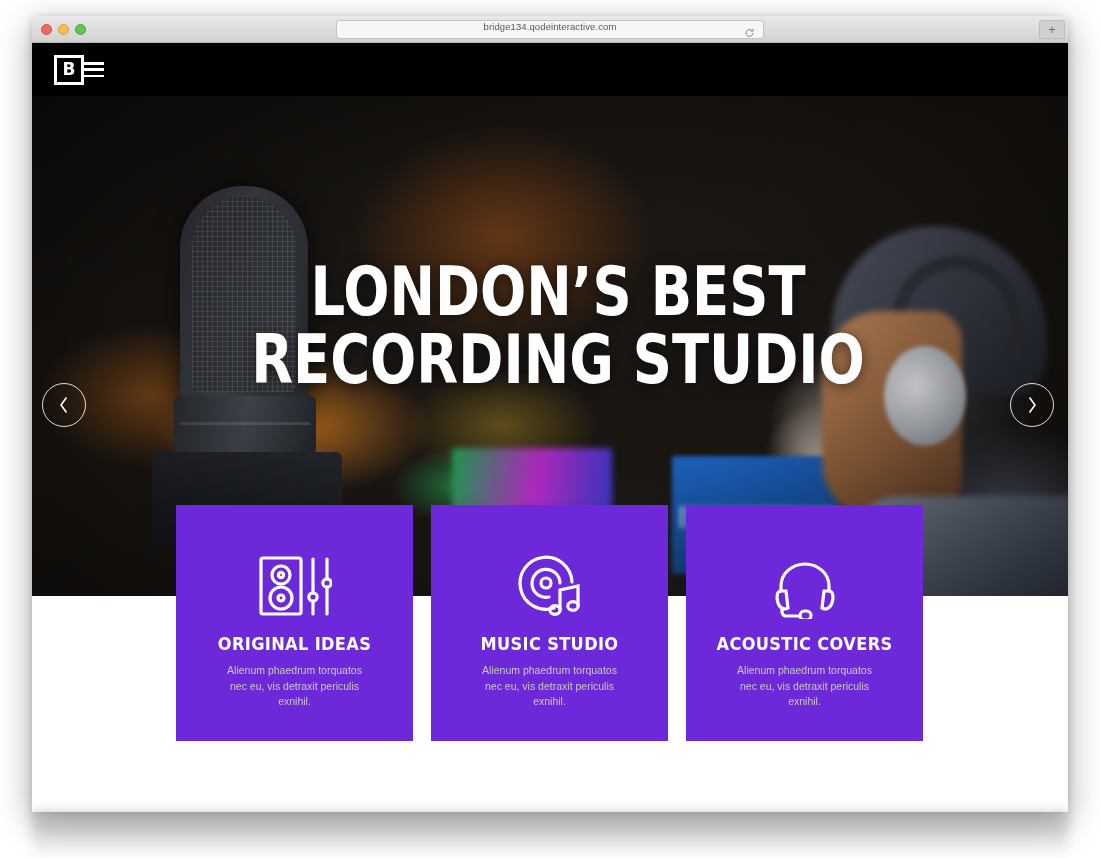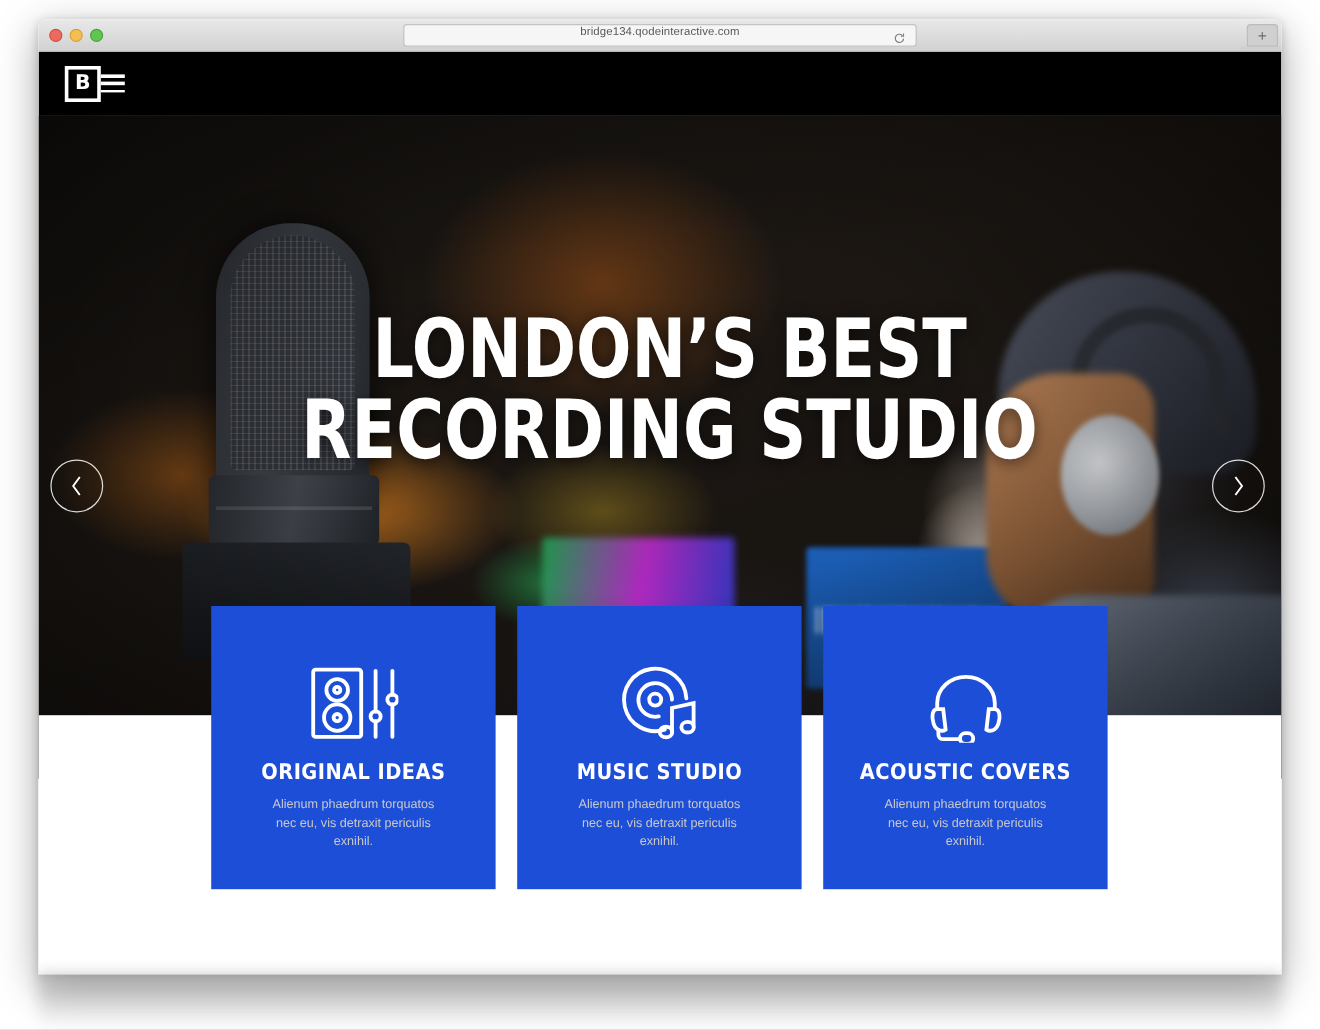--- a/index.html
+++ b/index.html
@@ -320,21 +320,21 @@
   .cards {
     position: absolute;
     left: 144px; top: 462px;
     width: 748px;
     display: flex;
     gap: 18px;
     z-index: 25;
   }
   .card {
     width: 237px; height: 236px;
-    background: #1d4ed8;
+    background: #6d28d9;
     padding: 42px 20px 0;
     text-align: center;
   }
   .card-icon {
     height: 78px;
     display: flex; align-items: center; justify-content: center;
     color: #ffffff;
   }
   .card-title {
     color: #ffffff;

